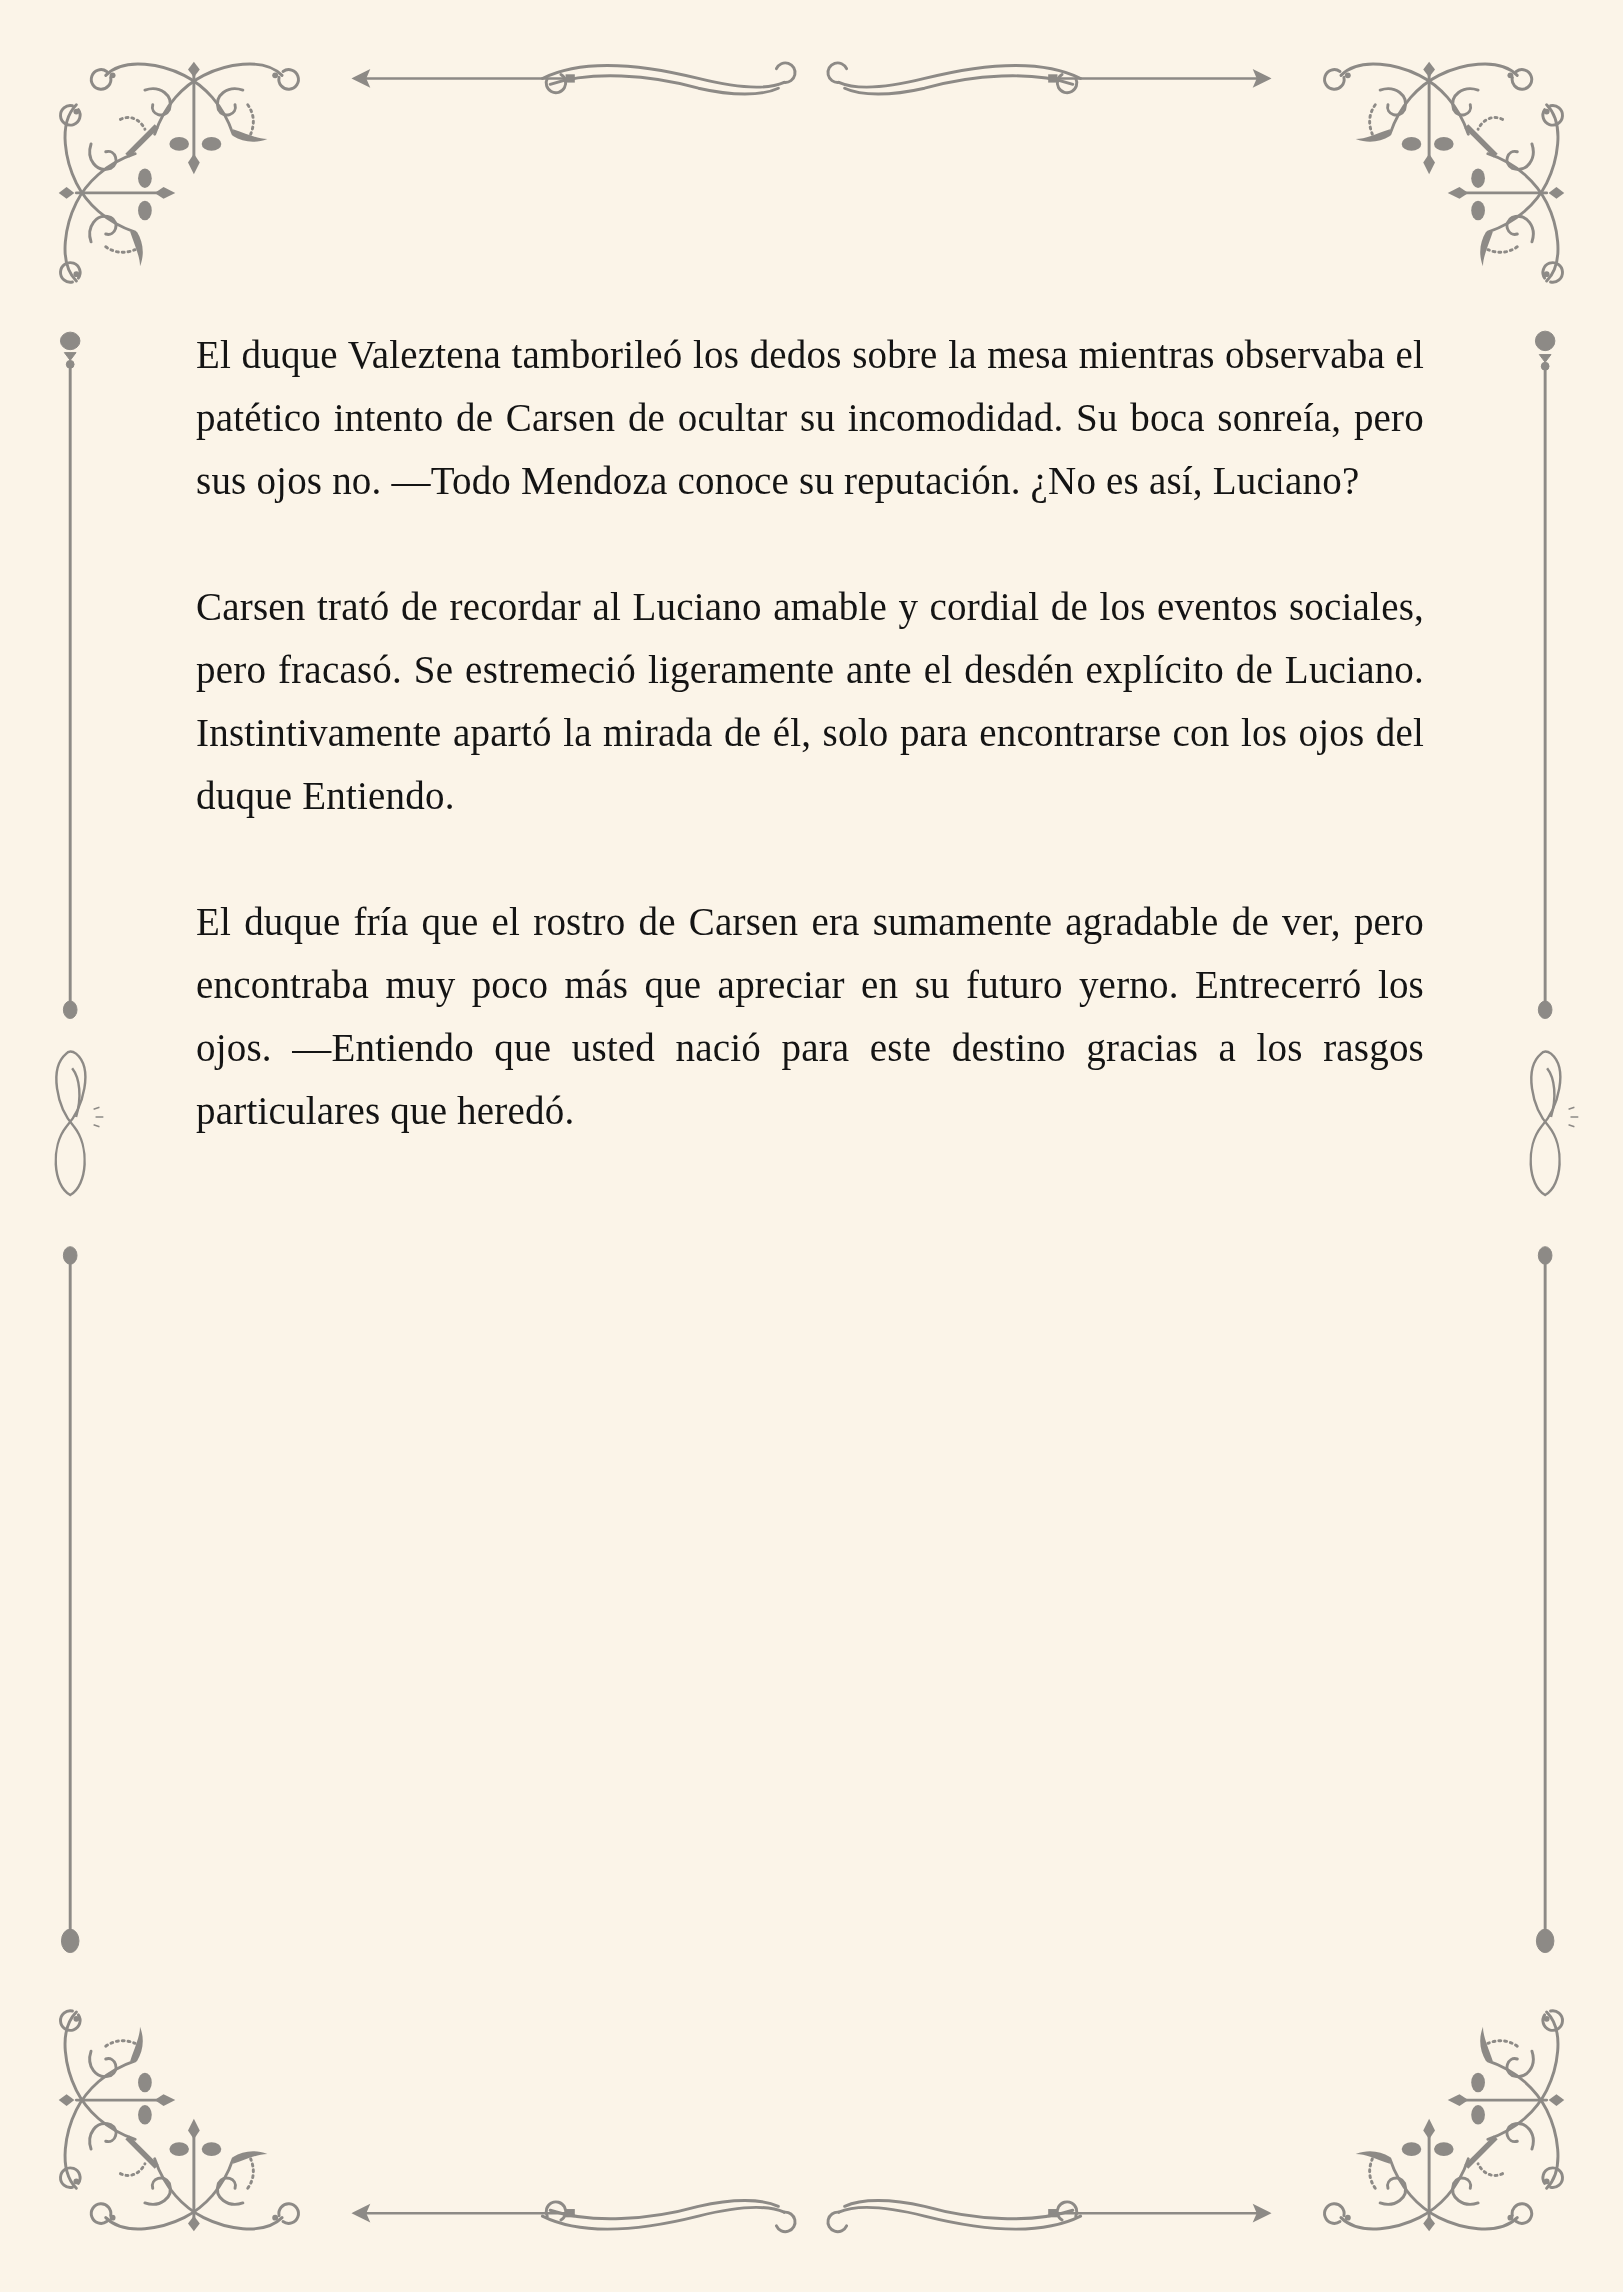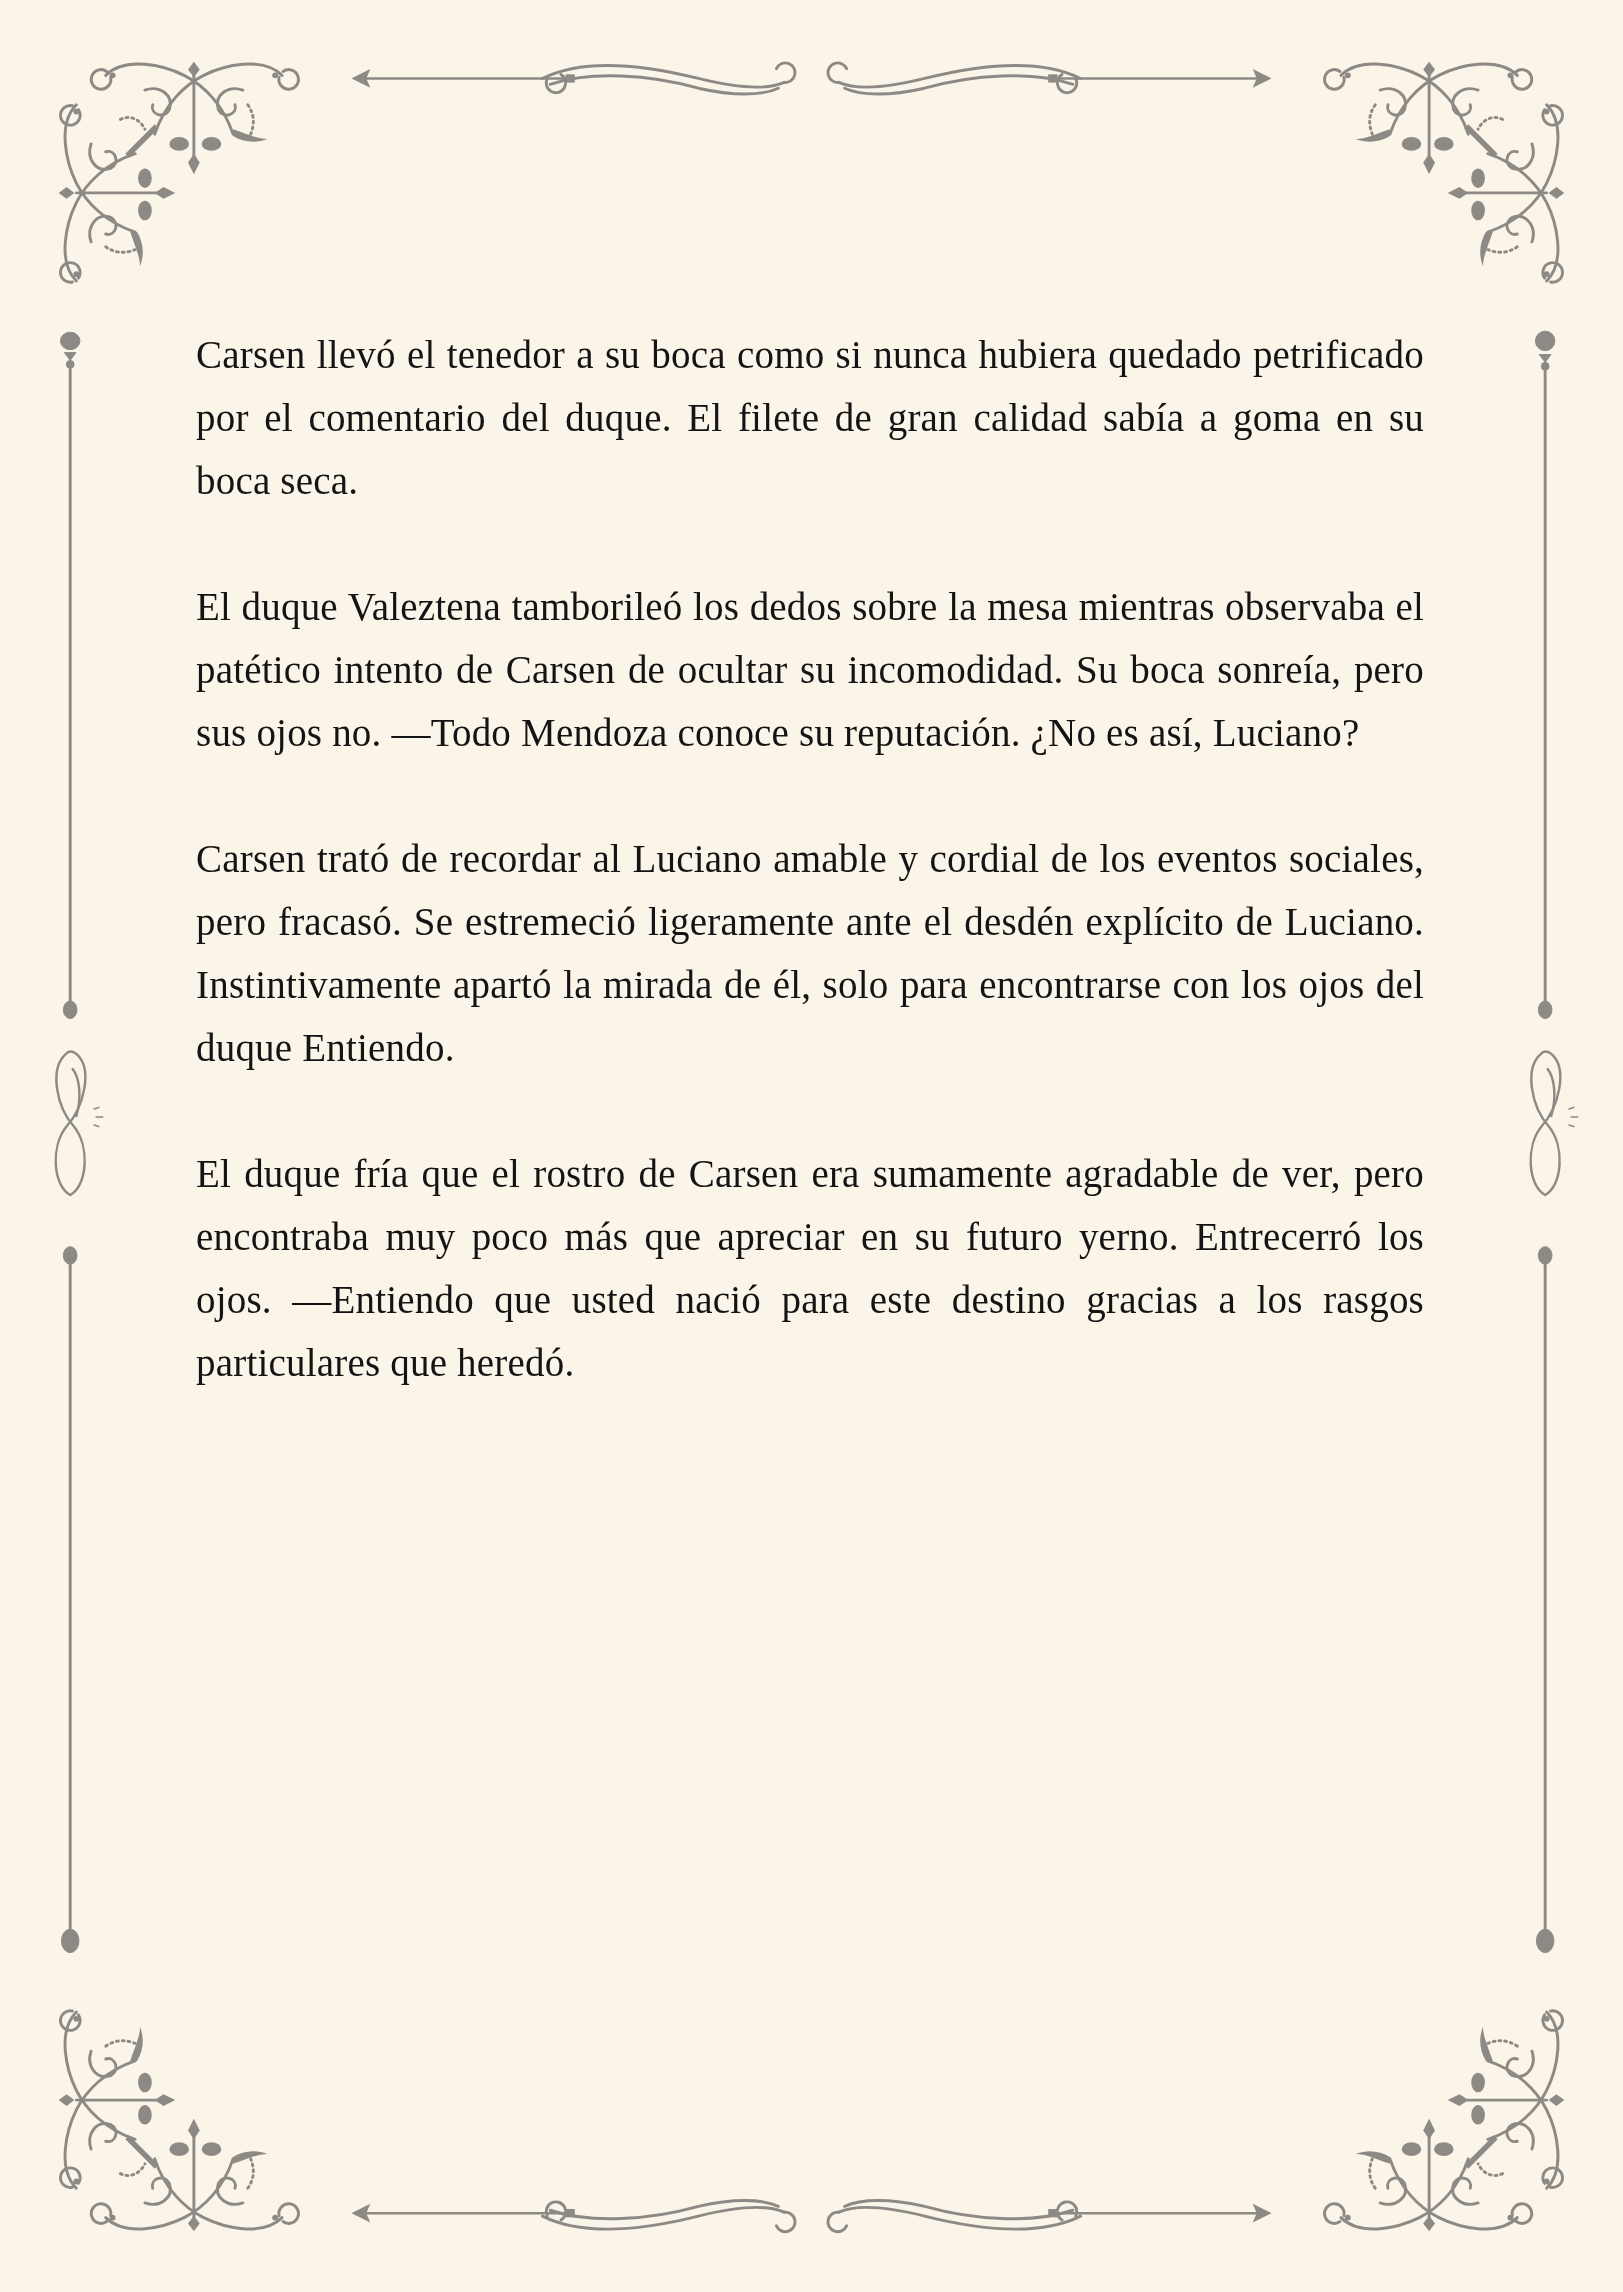--- a/index.html
+++ b/index.html
@@ -176,19 +176,18 @@
       </g>
       <g fill="none" stroke="#8d8a86" stroke-width="2.5">
         <path d="M30 745 C 12 760, 20 800, 38 820 C 54 840, 52 880, 34 890 C 16 880, 14 840, 30 820 C 48 800, 58 760, 40 745 C 36 742, 32 742, 30 745 z"></path>
         <path d="M36 760 C 44 770, 46 790, 40 810"></path>
         <path d="M60 810 l 8 0 M58 818 l 6 2 M58 802 l 6 -2" stroke-width="1.5"></path>
       </g>
     </svg>
   </div>
 
   <div class="text-block">
-    <p>Carsen llevó el tenedor a su boca como si nunca hubiera quedado petrificado por el comentario del duque. El filete de gran calidad sabía a goma en su boca seca.</p>
     <p>El duque Valeztena tamborileó los dedos sobre la mesa mientras observaba el patético intento de Carsen de ocultar su incomodidad. Su boca sonreía, pero sus ojos no. —Todo Mendoza conoce su reputación. ¿No es así, Luciano?</p>
     <p>Carsen trató de recordar al Luciano amable y cordial de los eventos sociales, pero fracasó. Se estremeció ligeramente ante el desdén explícito de Luciano. Instintivamente apartó la mirada de él, solo para encontrarse con los ojos del duque Entiendo.</p>
     <p>El duque fría que el rostro de Carsen era sumamente agradable de ver, pero encontraba muy poco más que apreciar en su futuro yerno. Entrecerró los ojos. —Entiendo que usted nació para este destino gracias a los rasgos particulares que heredó.</p>
   </div>
 </div>
 
 
 </body></html>

